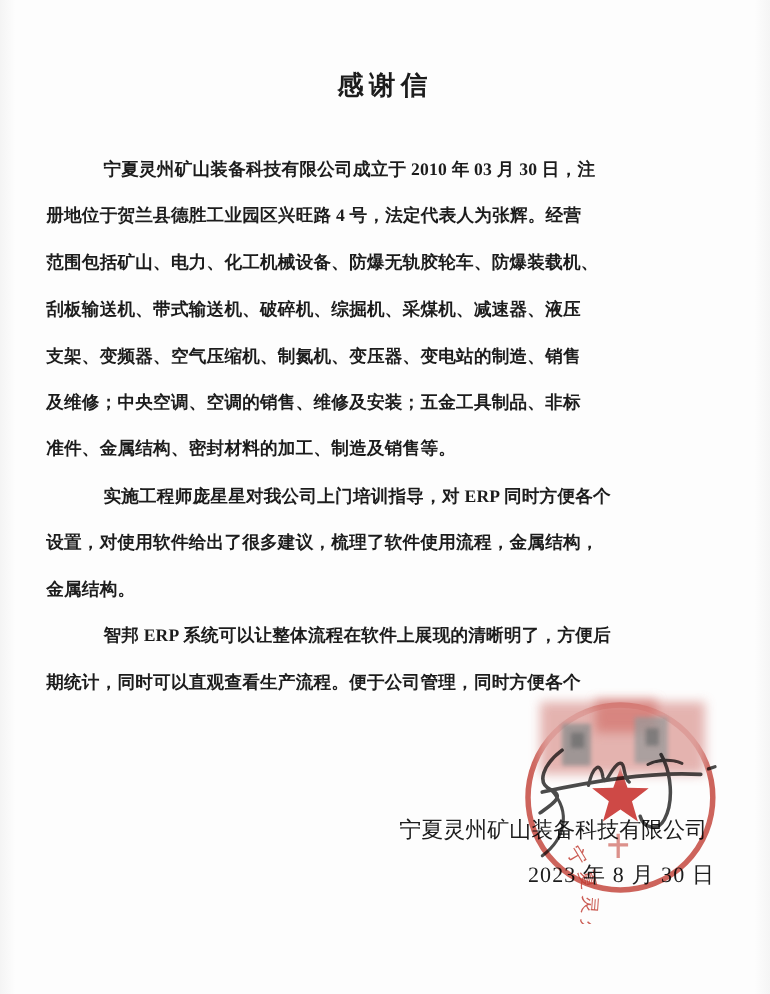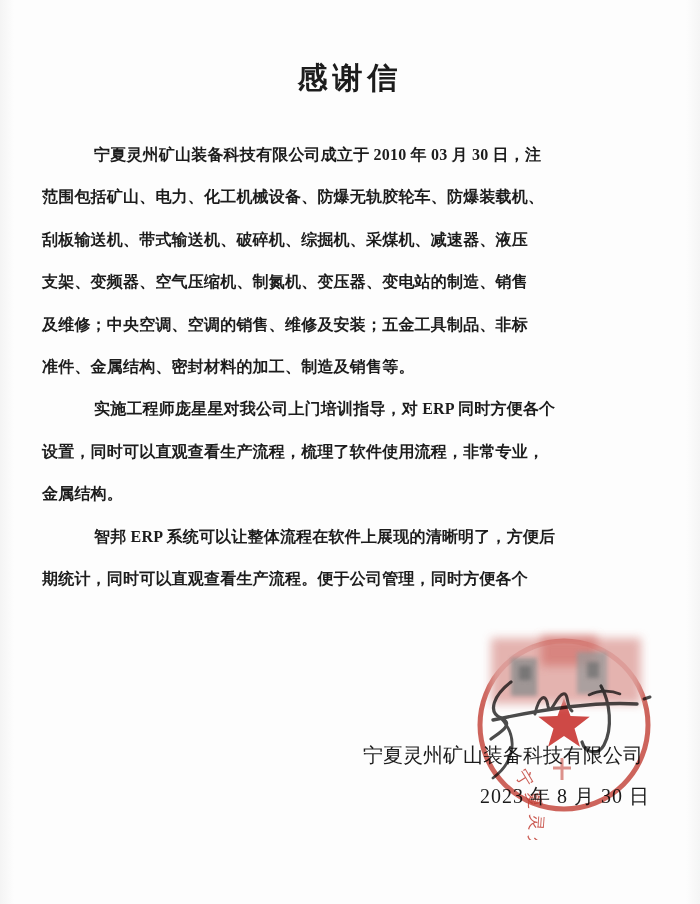--- a/index.html
+++ b/index.html
@@ -10,21 +10,21 @@
     background:#fcfcfc;
     background-image:linear-gradient(90deg,#f4f4f4 0,#fdfdfd 14px,#fdfdfd 686px,#f5f5f5 700px);
     font-family:"Liberation Serif","DejaVu Serif",serif;
     color:#1c1c1c;
     overflow:hidden;
   }
   .title{
     margin:56px 0 0 0;
     height:44px;line-height:44px;
     text-align:center;
-    font-size:30px;font-weight:700;
+    font-size:24px;font-weight:700;
     letter-spacing:5px;
   }
   .body-text{
     margin:34px 40px 0 42px;
     font-size:16px;
     font-weight:bold;
   }
   .line{
     line-height:42.4px;
     white-space:nowrap;
@@ -57,27 +57,28 @@
 </style>
 </head>
 <body>
 
 <div class="page">
 
   <h1 class="title">感谢信</h1>
 
   <div class="body-text">
     <div class="line indent">宁夏灵州矿山装备科技有限公司成立于 2010 年 03 月 30 日，注</div>
+    <div class="line">册地位于贺兰县德胜工业园区兴旺路 4 号，法定代表人为张辉。经营</div>
     <div class="line">范围包括矿山、电力、化工机械设备、防爆无轨胶轮车、防爆装载机、</div>
     <div class="line">刮板输送机、带式输送机、破碎机、综掘机、采煤机、减速器、液压</div>
     <div class="line">支架、变频器、空气压缩机、制氮机、变压器、变电站的制造、销售</div>
     <div class="line">及维修；中央空调、空调的销售、维修及安装；五金工具制品、非标</div>
     <div class="line">准件、金属结构、密封材料的加工、制造及销售等。</div>
     <div class="line indent">实施工程师庞星星对我公司上门培训指导，对 ERP 同时方便各个</div>
-    <div class="line">设置，同时可以直观查看生产流程，梳理了软件使用流程，非常专业，</div>
+    <div class="line">设置，对使用软件给出了很多建议，梳理了软件使用流程，金属结构，</div>
     <div class="line">金属结构。</div>
     <div class="line indent">智邦 ERP 系统可以让整体流程在软件上展现的清晰明了，方便后</div>
     <div class="line">期统计，同时可以直观查看生产流程。便于公司管理，同时方便各个</div>
   </div>
 
   <div class="closing">
     <div class="company">宁夏灵州矿山装备科技有限公司</div>
     <div class="date">2023 年 8 月 30 日</div>
   </div>
 

